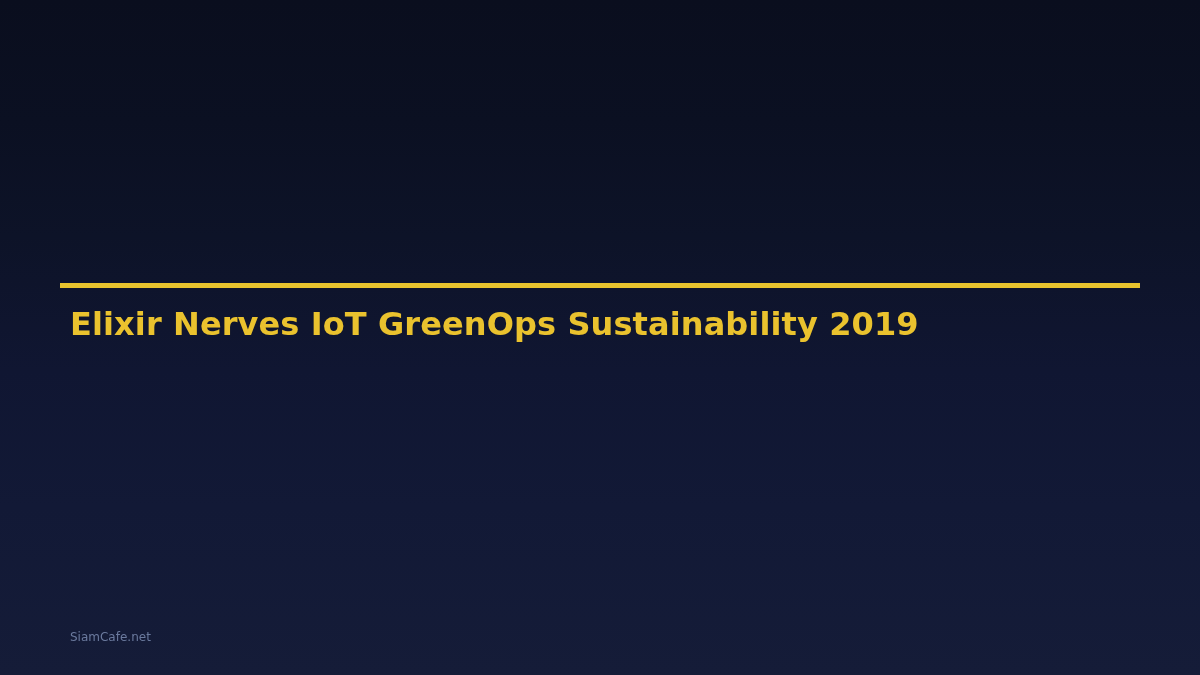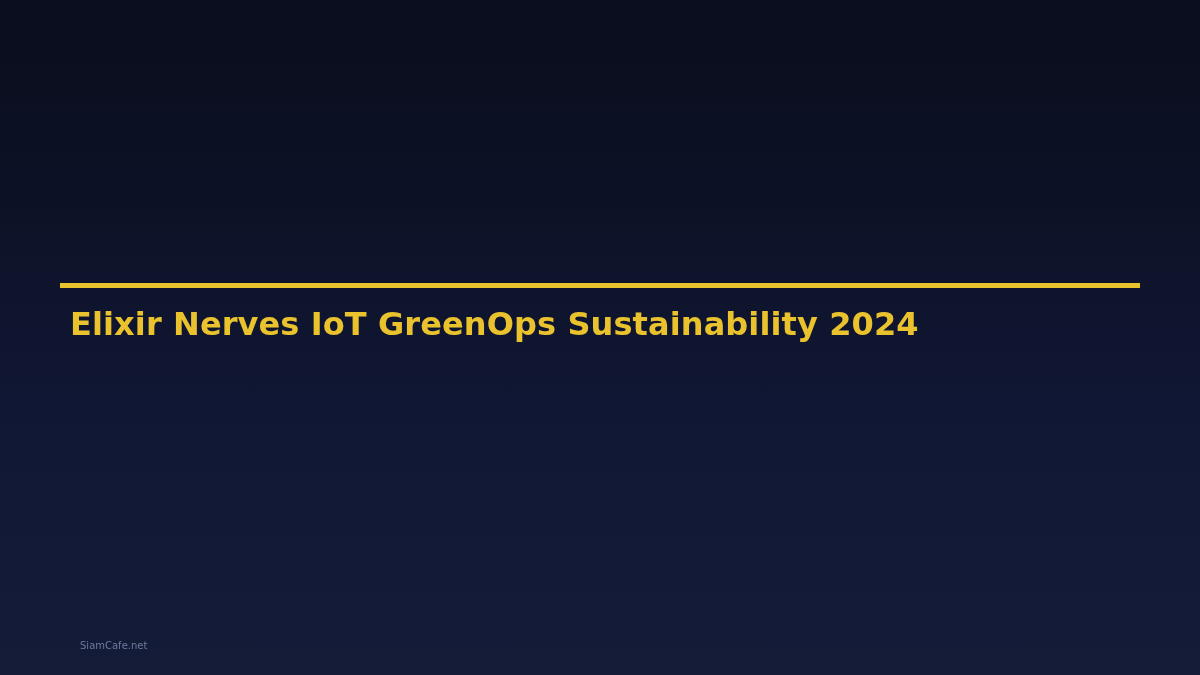--- a/index.html
+++ b/index.html
@@ -64,35 +64,35 @@
     line-height: 1.1;
     letter-spacing: 0.1px;
     color: #eac22e;
   }
 
   
   .watermark {
     position: absolute;
     left: 70px;
     top: 630px;
-    margin: 10px;
+    margin: 0;
     padding: 0;
     font-family: "DejaVu Sans", "Liberation Sans", sans-serif;
-    font-size: 10px;
+    font-size: 12px;
     font-weight: normal;
     line-height: 1.2;
     color: #6b7a9e;
     white-space: nowrap;
   }
 </style>
 </head>
 <body>
 
 <div class="slide">
 
   <div class="title-block">
     <hr class="accent-rule">
-    <h1 class="slide-title">Elixir Nerves IoT GreenOps Sustainability 2024</h1>
+    <h1 class="slide-title">Elixir Nerves IoT GreenOps Sustainability 2019</h1>
   </div>
 
   <div class="watermark">SiamCafe.net</div>
 
 </div>
 
 </body></html>

